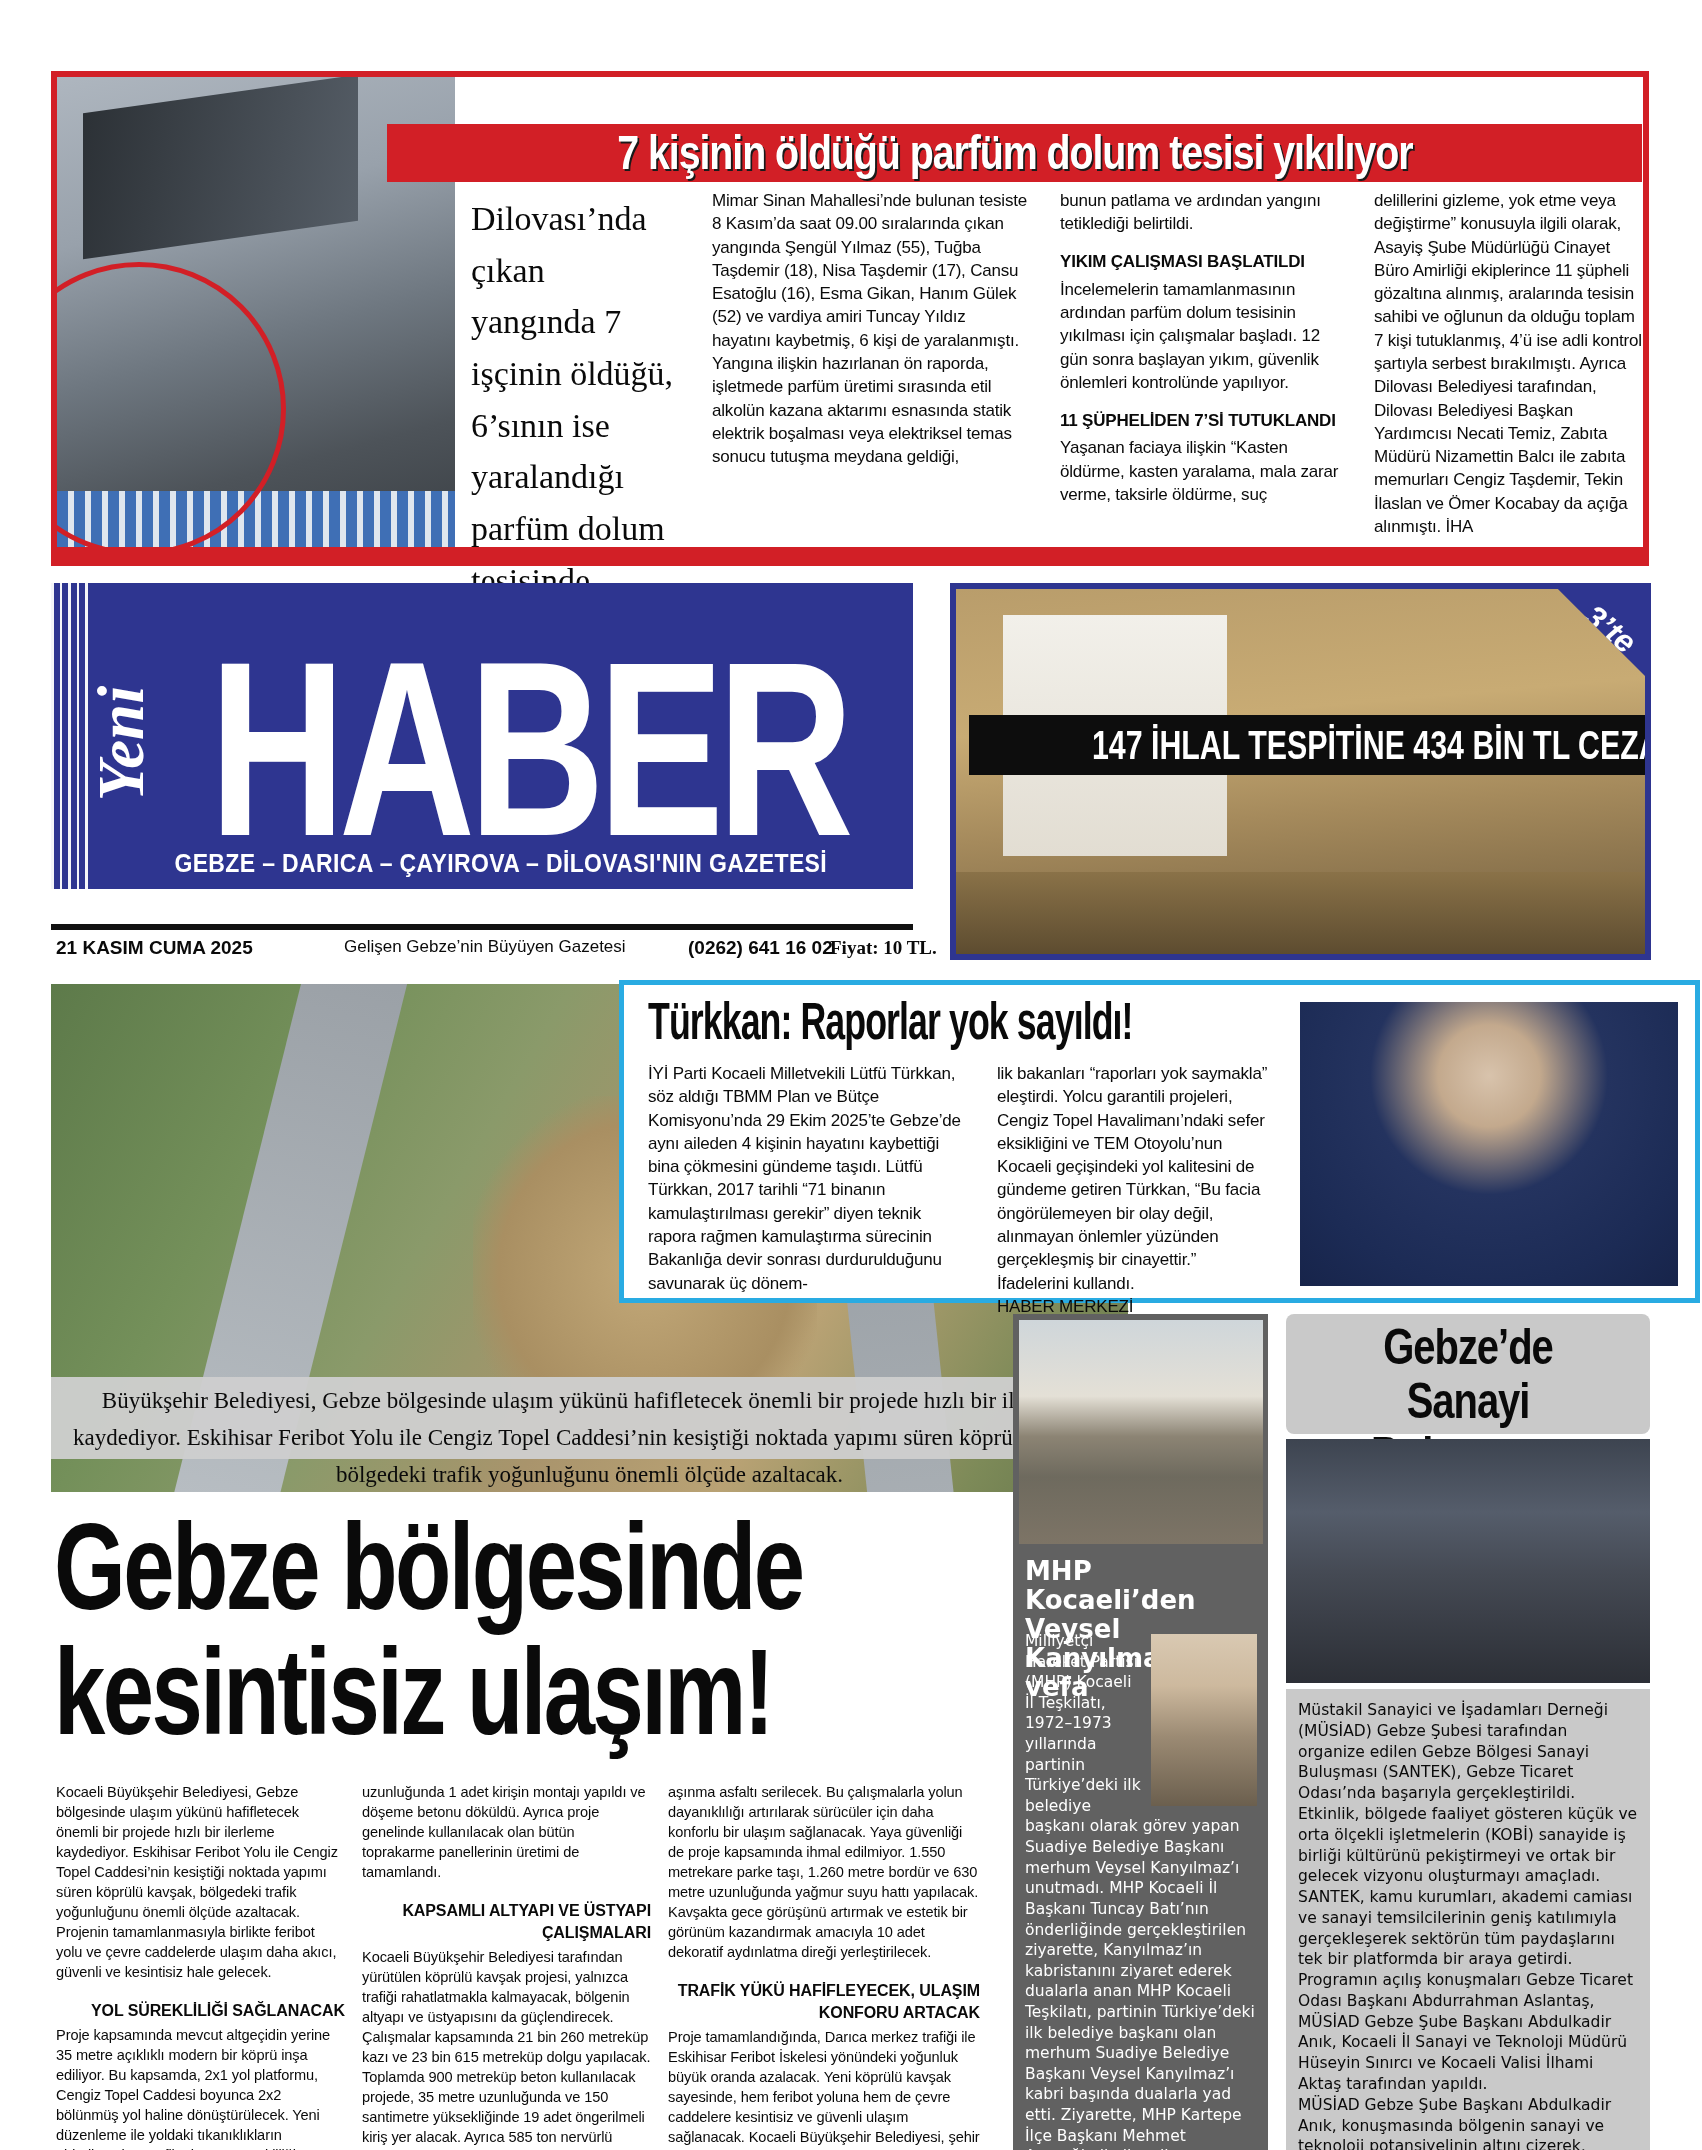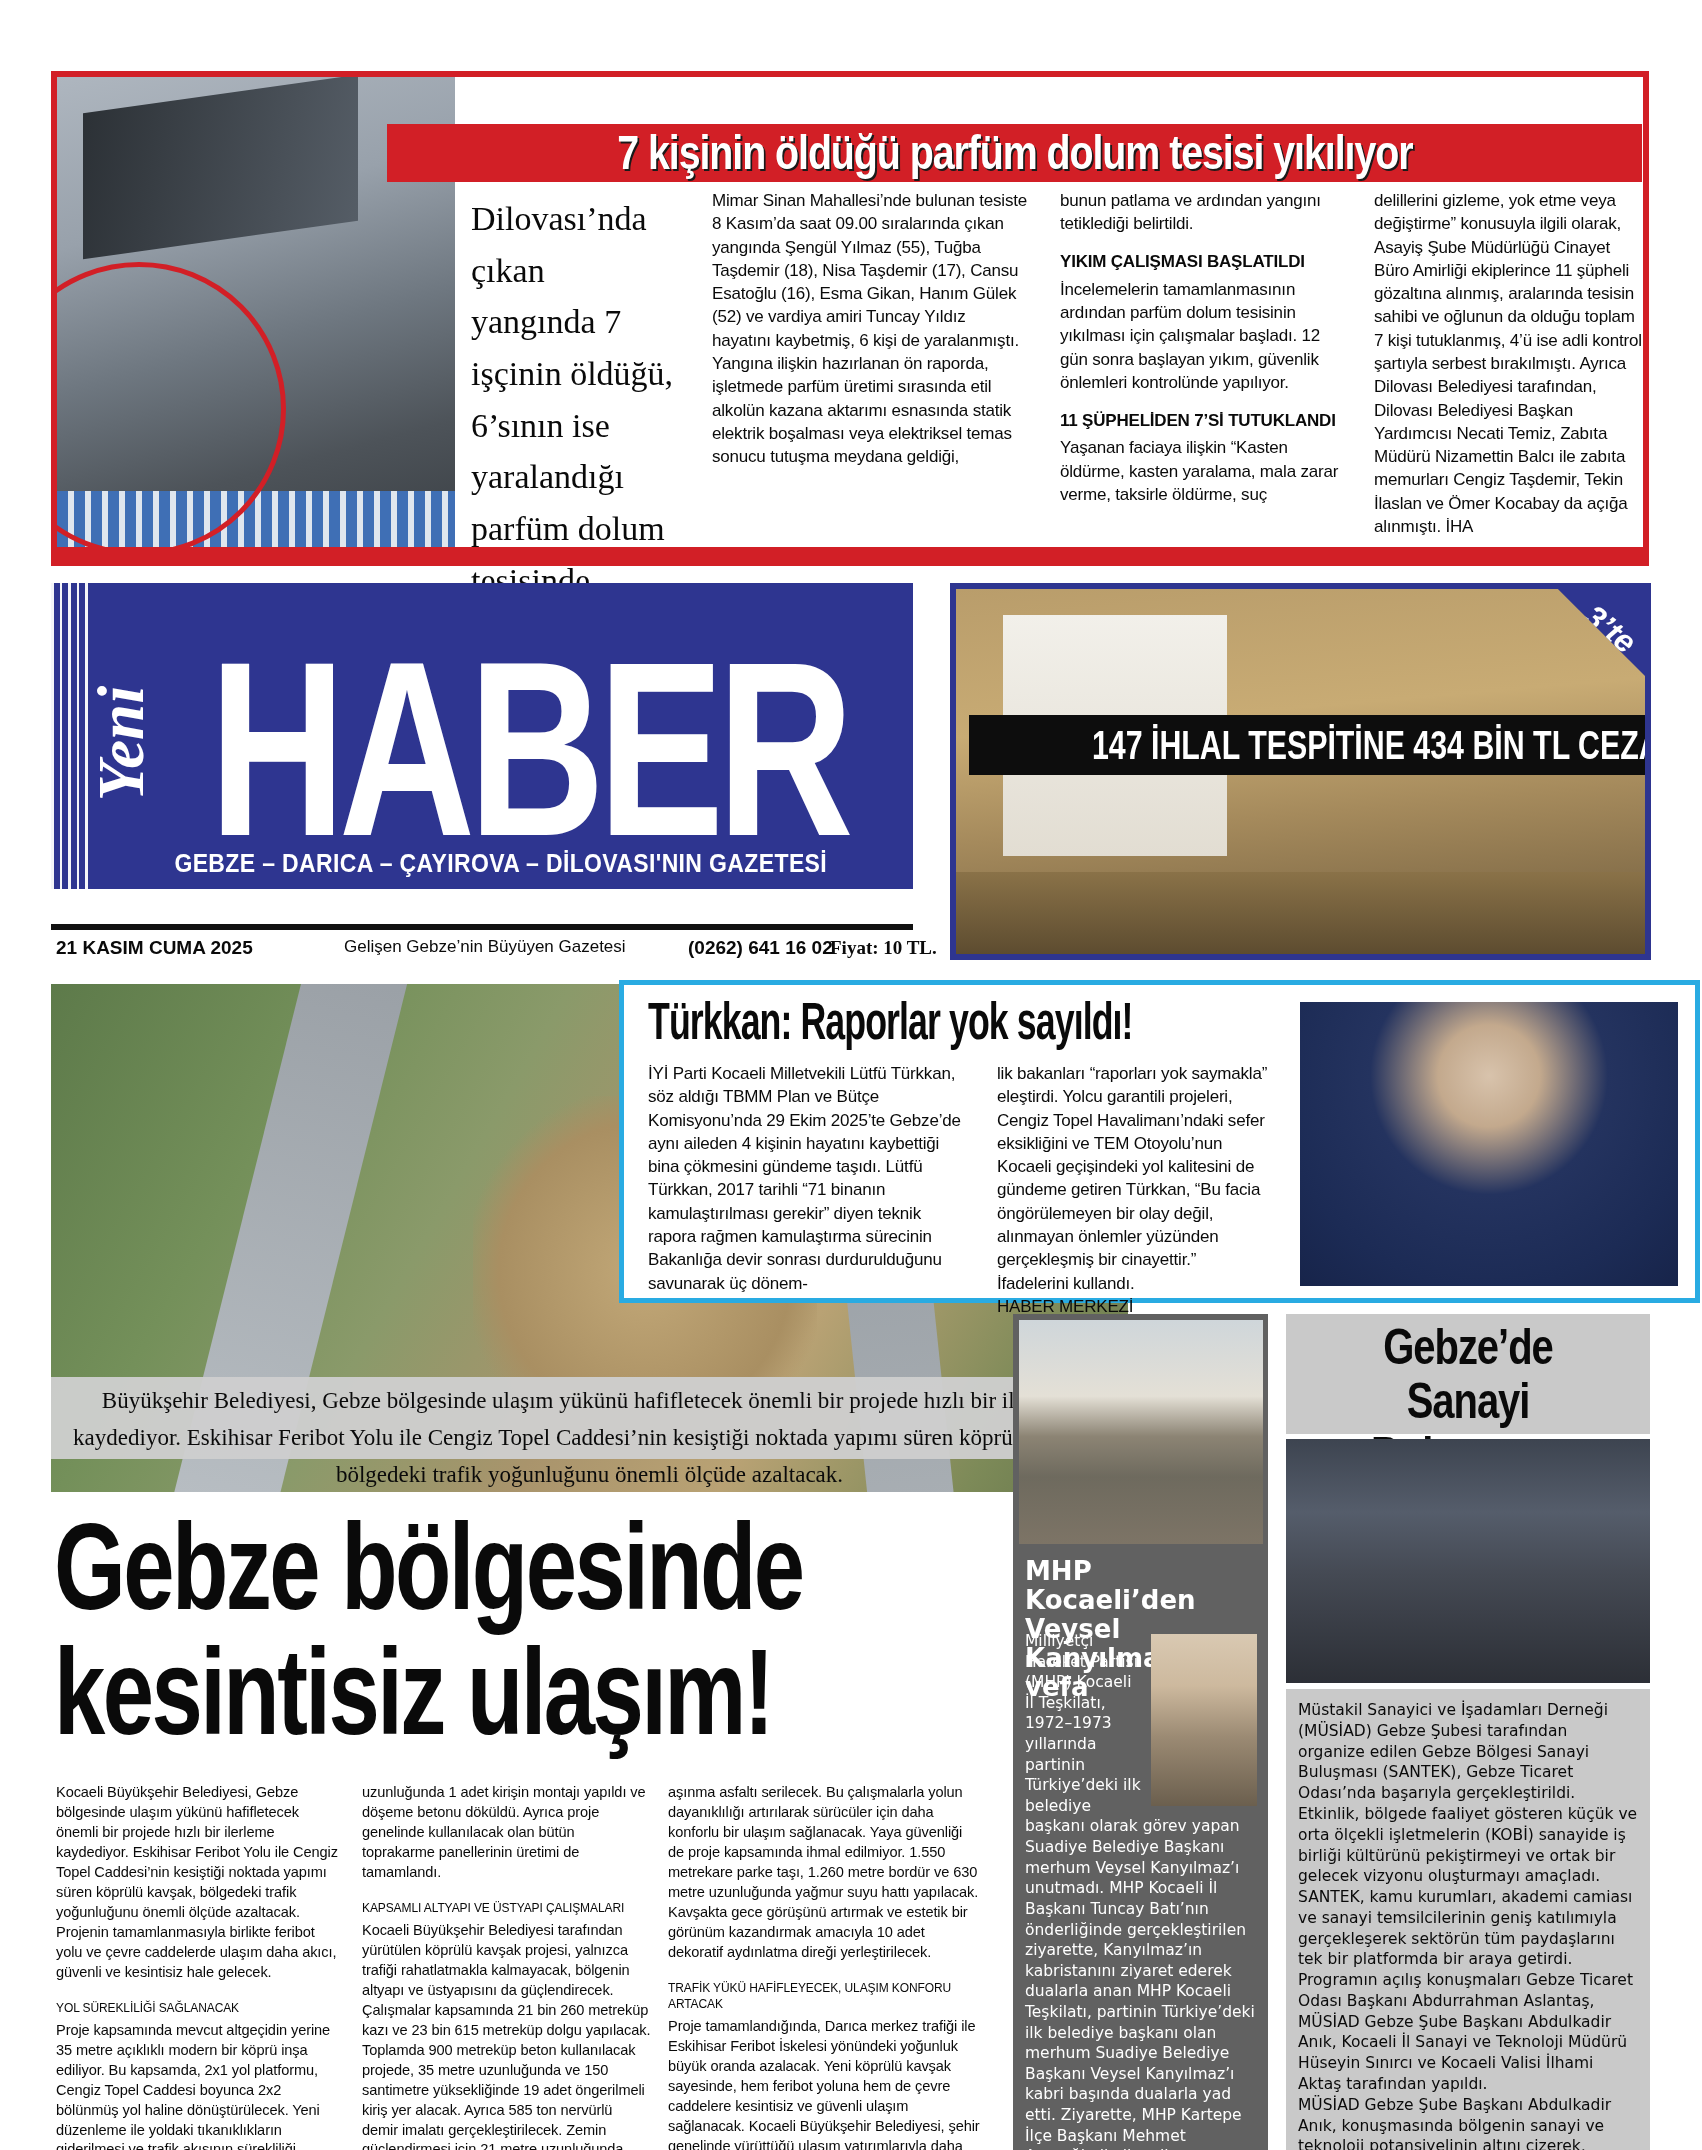--- a/index.html
+++ b/index.html
@@ -62,34 +62,34 @@
   #turk-col1{left:648px;top:1062px;width:320px;height:232px;}
   #turk-col2{left:997px;top:1062px;width:275px;height:232px;}
   #turk-photo{left:1300px;top:1002px;width:378px;height:284px;
      background:radial-gradient(circle at 50% 26%,#d8c3ac 0%,#c3a98d 18%,#24335f 42%,#1c2b55 75%,#17244a 100%);}
   
   .bigline{left:54px;width:1032px;white-space:nowrap;}
   .bigline span{display:inline-block;transform:scaleX(.75);transform-origin:left;font-size:123px;font-weight:900;letter-spacing:-3.4px;line-height:1;}
   #big1{top:1505px;} #big2{top:1630px;}
   .mcol{font-size:14.6px;line-height:1.37;letter-spacing:-0.1px;}
   .mcol p{margin:0 0 2.6px 0;}
-  .mcol .sub{font-weight:400;font-size:12px;margin:17px 0 4.3px 0;}
+  .mcol .sub{font-weight:700;font-size:16px;margin:17px 0 4.3px 0;text-align:right;}
   #mcol1{left:56px;top:1783px;width:289px;height:809px;}
   #mcol2{left:362px;top:1783px;width:289px;height:809px;}
   #mcol3{left:668px;top:1783px;width:312px;height:585px;}
   
   #mhp{left:1013px;top:1314px;width:255px;height:1107px;background:#616161;box-sizing:border-box;overflow:hidden;}
   #mhp-photo{left:1019px;top:1320px;width:244px;height:224px;
      background:linear-gradient(#cfd6da 0%,#e4e0d6 34%,#8c8474 52%,#6e6a5e 70%,#7d7466 100%);}
   #mhp-head{left:1025px;top:1557px;width:232px;font-family:"DejaVu Sans",sans-serif;font-weight:700;font-size:26px;line-height:1.12;color:#fff;}
   #mhp-body{left:1025px;top:1631px;width:232px;height:731px;font-family:"DejaVu Sans",sans-serif;font-size:15.5px;line-height:1.33;color:#fff;}
   #mhp-portrait{float:right;width:106px;height:172px;margin:2.6px 0 4.3px 6px;
      background:linear-gradient(#d9c9b2 0%,#cdb99e 30%,#9b8a73 60%,#6b5f4e 100%);}
   
-  #san-head{left:1286px;top:1314px;width:364px;height:120px;background:#c9c9c9;text-align:center;padding-top:6px;box-sizing:border-box;}
+  #san-head{left:1286px;top:1314px;width:364px;height:120px;background:#c9c9c9;text-align:center;padding-top:6px;box-sizing:border-box;border-radius:8px;}
   #san-head span{display:inline-block;transform:scaleX(.8);font-size:50px;font-weight:900;letter-spacing:-1.3px;line-height:1.08;}
   #san-photo{left:1286px;top:1439px;width:364px;height:244px;
      background:linear-gradient(#3d4450 0%,#555d6b 30%,#454a54 55%,#2c2f36 100%);}
   #san-body{left:1286px;top:1689px;width:364px;height:731px;background:#c9c9c9;box-sizing:border-box;padding:11.2px 12px;
      font-family:"DejaVu Sans",sans-serif;font-size:15.5px;line-height:1.34;overflow:hidden;}
 </style>
 </head>
 <body>
 
 <div id="page">

